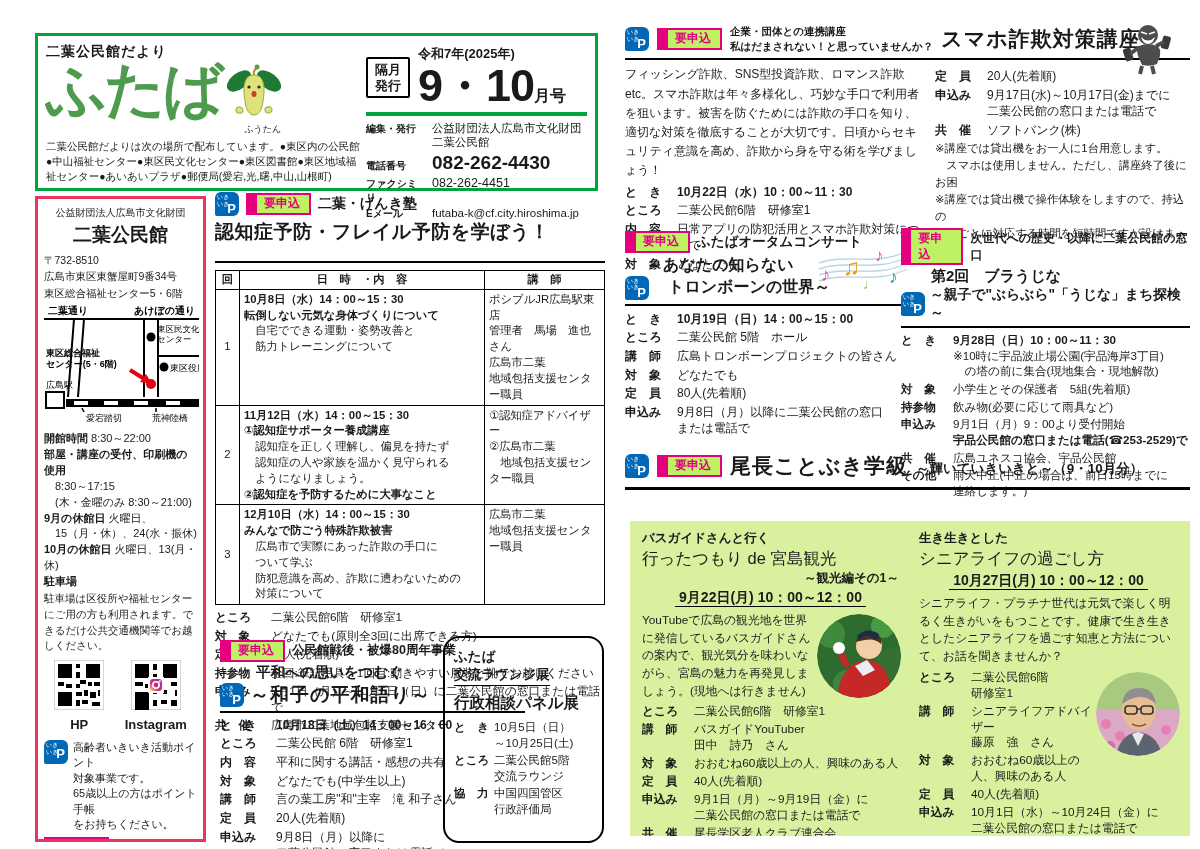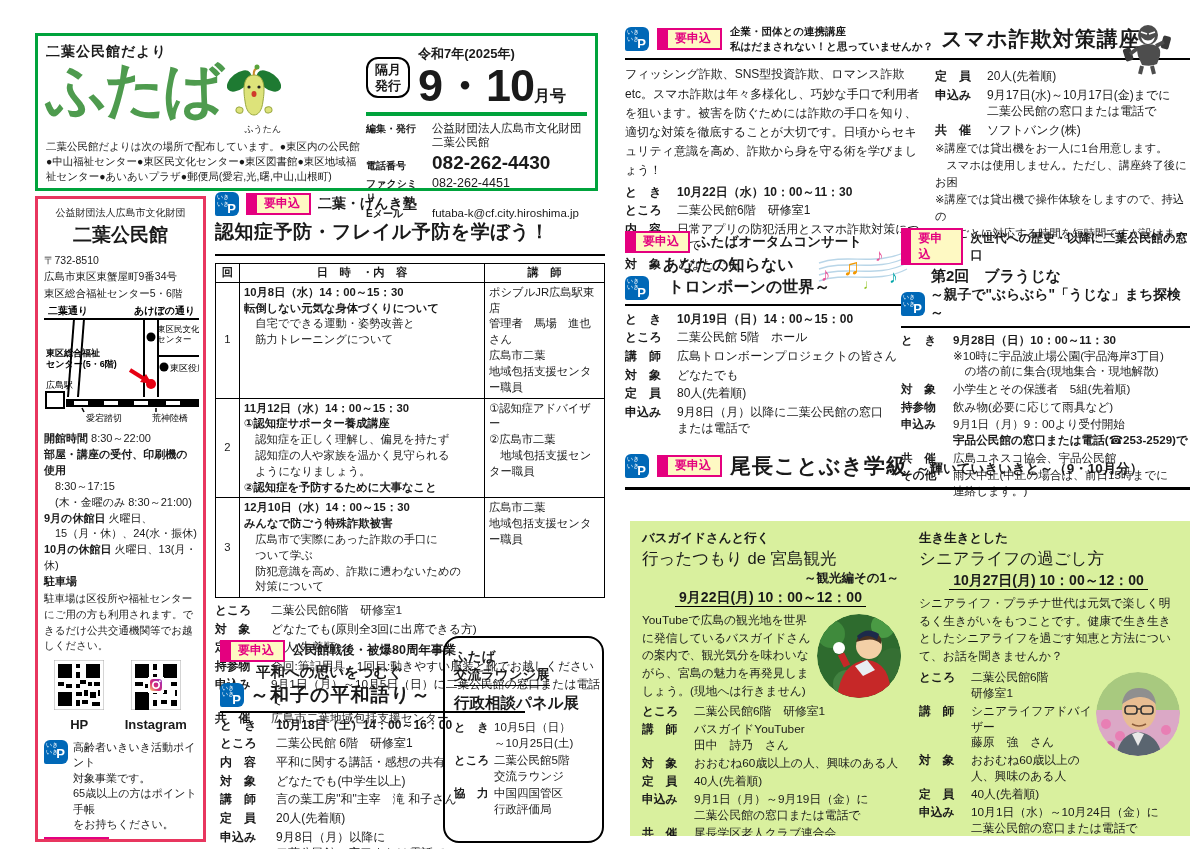--- a/index.html
+++ b/index.html
@@ -7,38 +7,38 @@
   .page{position:relative;width:1200px;height:849px;background:#fff;margin:0 auto;overflow:hidden;
         font-family:"Liberation Sans","DejaVu Sans",sans-serif}
   .abs{position:absolute}
   .b{font-weight:bold}
 
   
   .pico{display:inline-block;width:24px;height:24px;min-width:24px;background:#0068b7;border-radius:6px 6px 6px 2px;
         position:relative;color:#fff;vertical-align:middle}
   .pico .iki{position:absolute;top:2px;left:2px;width:13px;font-size:6px;line-height:1.15;word-break:break-all}
   .pico .pp{position:absolute;bottom:0;right:3px;font-weight:bold;font-size:13px}
-  .pill{display:inline-flex;align-items:stretch;border:2px solid #e4007f;background:#fef9c3;
+  .pill{display:inline-flex;align-items:stretch;border:2px solid #e4007f;background:#bef264;
         font-size:12px;font-weight:bold;color:#e4007f;line-height:1.3;vertical-align:middle}
   .pill i{width:9px;background:#e4007f;margin-right:7px}
   .pill span{padding:1px 9px 1px 0}
 
   
   .hdr{left:35px;top:33px;width:563px;height:158px;border:3px solid #00a33c;display:flex;padding:7px 8px 6px}
   .hdr-left{flex:1;position:relative}
   .kicker{font-size:14px;font-weight:bold;letter-spacing:1px}
   .logo-row{display:flex;align-items:flex-start}
   .logo{font-size:60px;line-height:.95;font-weight:bold;color:#4e9b4e;letter-spacing:-3px;
         font-family:"DejaVu Sans","Liberation Sans",sans-serif}
   .mascot-wrap{text-align:right;margin-left:6px;margin-top:2px}
   .mascot-cap{font-size:9px;margin-top:-2px}
   .dist{font-size:10.5px;font-weight:normal;line-height:1.45;margin-top:3px;width:320px}
   .hdr-right{width:248px;padding-top:2px}
   .issue-row{display:flex;align-items:flex-start;gap:8px}
-  .issue-box{border:2.5px solid #000;border-radius:12px;padding:3px 7px;font-size:13px;font-weight:bold;
+  .issue-box{border:2.5px solid #000;border-radius:2px;padding:3px 7px;font-size:13px;font-weight:bold;
              line-height:1.2;text-align:center;margin-top:12px}
   .era{font-size:13px;font-weight:bold}
   .bignum{font-size:45px;font-weight:900;letter-spacing:-1px;line-height:1}
   .bignum small{font-size:16px;font-weight:bold;letter-spacing:0}
   .greenline{height:4px;background:#00a33c;margin:4px 0 5px}
   .inforow{display:grid;grid-template-columns:60px 1fr;gap:0 6px;align-items:baseline;margin:1px 0}
   .inforow .k{font-size:10px;font-weight:bold}
   .inforow .v{font-size:11.5px;line-height:1.25}
   .inforow .v.tel{font-size:19px;font-weight:bold}
   .inforow .v.fax{font-size:12.5px}
@@ -62,21 +62,21 @@
   
   .bdg-row{display:flex;align-items:center;gap:7px}
   .rule{border-bottom:2.5px solid #000}
   .dl .drow{display:grid;grid-template-columns:var(--kw,48px) 1fr;gap:0 8px;margin:2.5px 0;line-height:1.35}
   .dl .dk{font-weight:bold;white-space:nowrap}
   .dl .dv div{line-height:1.35}
 
   
   .genki{left:215px;top:192px;width:390px;font-size:12px}
   .genki .kick{font-size:14px;font-weight:bold}
-  .genki h1{font-size:19px;letter-spacing:.5px;border-bottom:2.5px solid #000;padding-bottom:9px;margin:3px 0 7px}
+  .genki h1{font-size:19px;letter-spacing:.5px;border-bottom:2.5px solid #000;padding-bottom:16px;margin:3px 0 7px}
   .gtable{width:100%;border-collapse:collapse;font-size:11.3px;margin-bottom:5px}
   .gtable th,.gtable td{border:1.5px solid #000;padding:2px 4px;vertical-align:top;line-height:1.4}
   .gtable th{font-weight:bold;text-align:center;padding:1px}
   .gtable .no{width:24px;text-align:center;vertical-align:middle}
   .gtable .lect{width:120px}
   .genki .dl{font-size:11.8px}
 
   
   .peace{left:220px;top:640px;width:305px;font-size:12px}
   .peace .kick{font-size:12.5px;font-weight:bold}

